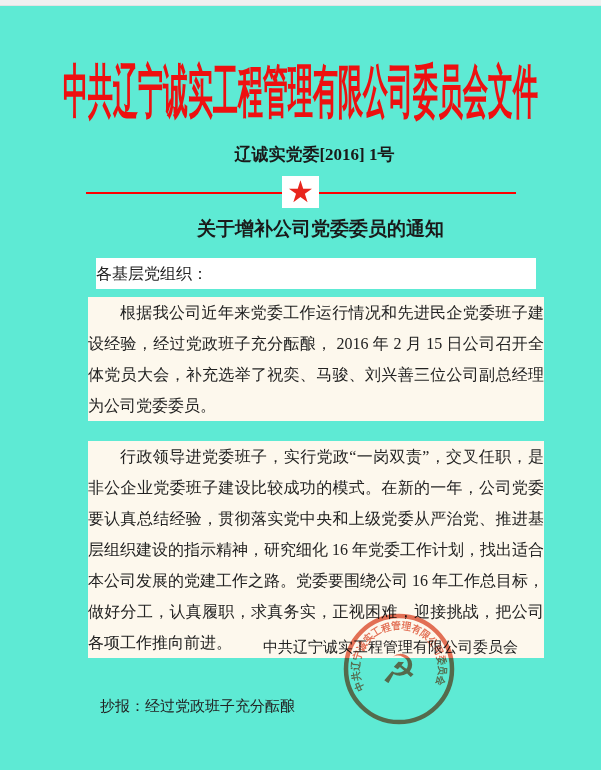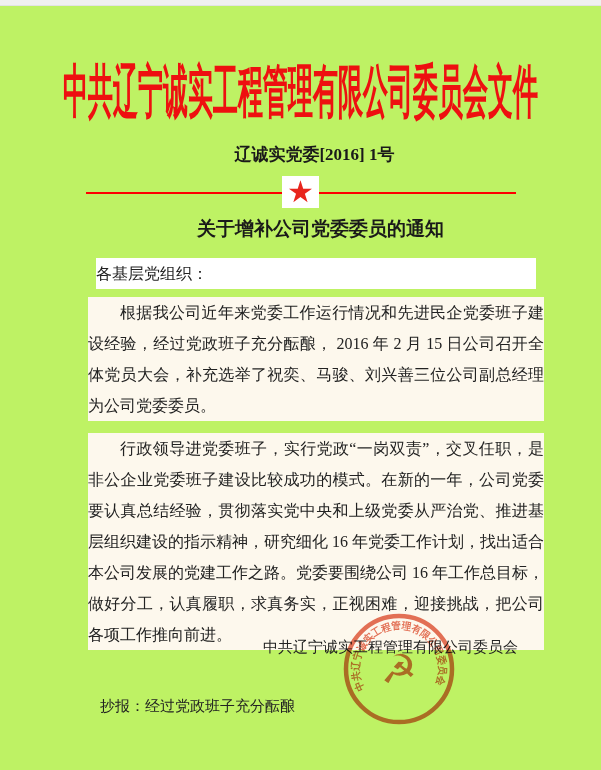--- a/index.html
+++ b/index.html
@@ -1,19 +1,19 @@
 <!DOCTYPE html>
 <html><head>
 <meta charset="utf-8">
 <style>
   html,body{margin:0;padding:0;background:#ffffff;}
   .page{
     position:relative;
     width:601px;height:770px;
-    background:#bef264;
+    background:#5eead4;
     overflow:hidden;
     font-family:"Liberation Serif","DejaVu Serif",serif;
     color:#222222;
   }
   .top-edge{
     position:absolute;top:0;left:0;right:0;height:5px;
     background:#f0f0f0;border-bottom:1px solid #e3e3e3;
   }
   
   .header{
@@ -49,21 +49,21 @@
     text-align:center;font-size:19px;font-weight:bold;color:#1a1a1a;margin-left:40px;
   }
   .body-block{
     position:absolute;top:250px;left:88px;right:57px;
     font-size:16px;line-height:31px;text-align:justify;
   }
   .salutation{margin:8px;background:#ffffff;}
   .para{
     margin:0;text-indent:2em;background:#fdf8ed;
   }
-  .para + .para{margin-top:12px;}
+  .para + .para{margin-top:20px;}
   
   .signature{position:absolute;left:263px;top:638px;font-size:15px;}
   .date{position:absolute;left:331px;top:677px;font-size:15px;}
   .cc{position:absolute;left:100px;top:697px;font-size:15px;}
   
   .seal{
     position:absolute;left:341px;top:611px;width:116px;height:116px;
     opacity:0.85;mix-blend-mode:multiply;
   }
   .seal text{font-family:"Liberation Serif","DejaVu Serif",serif;}

